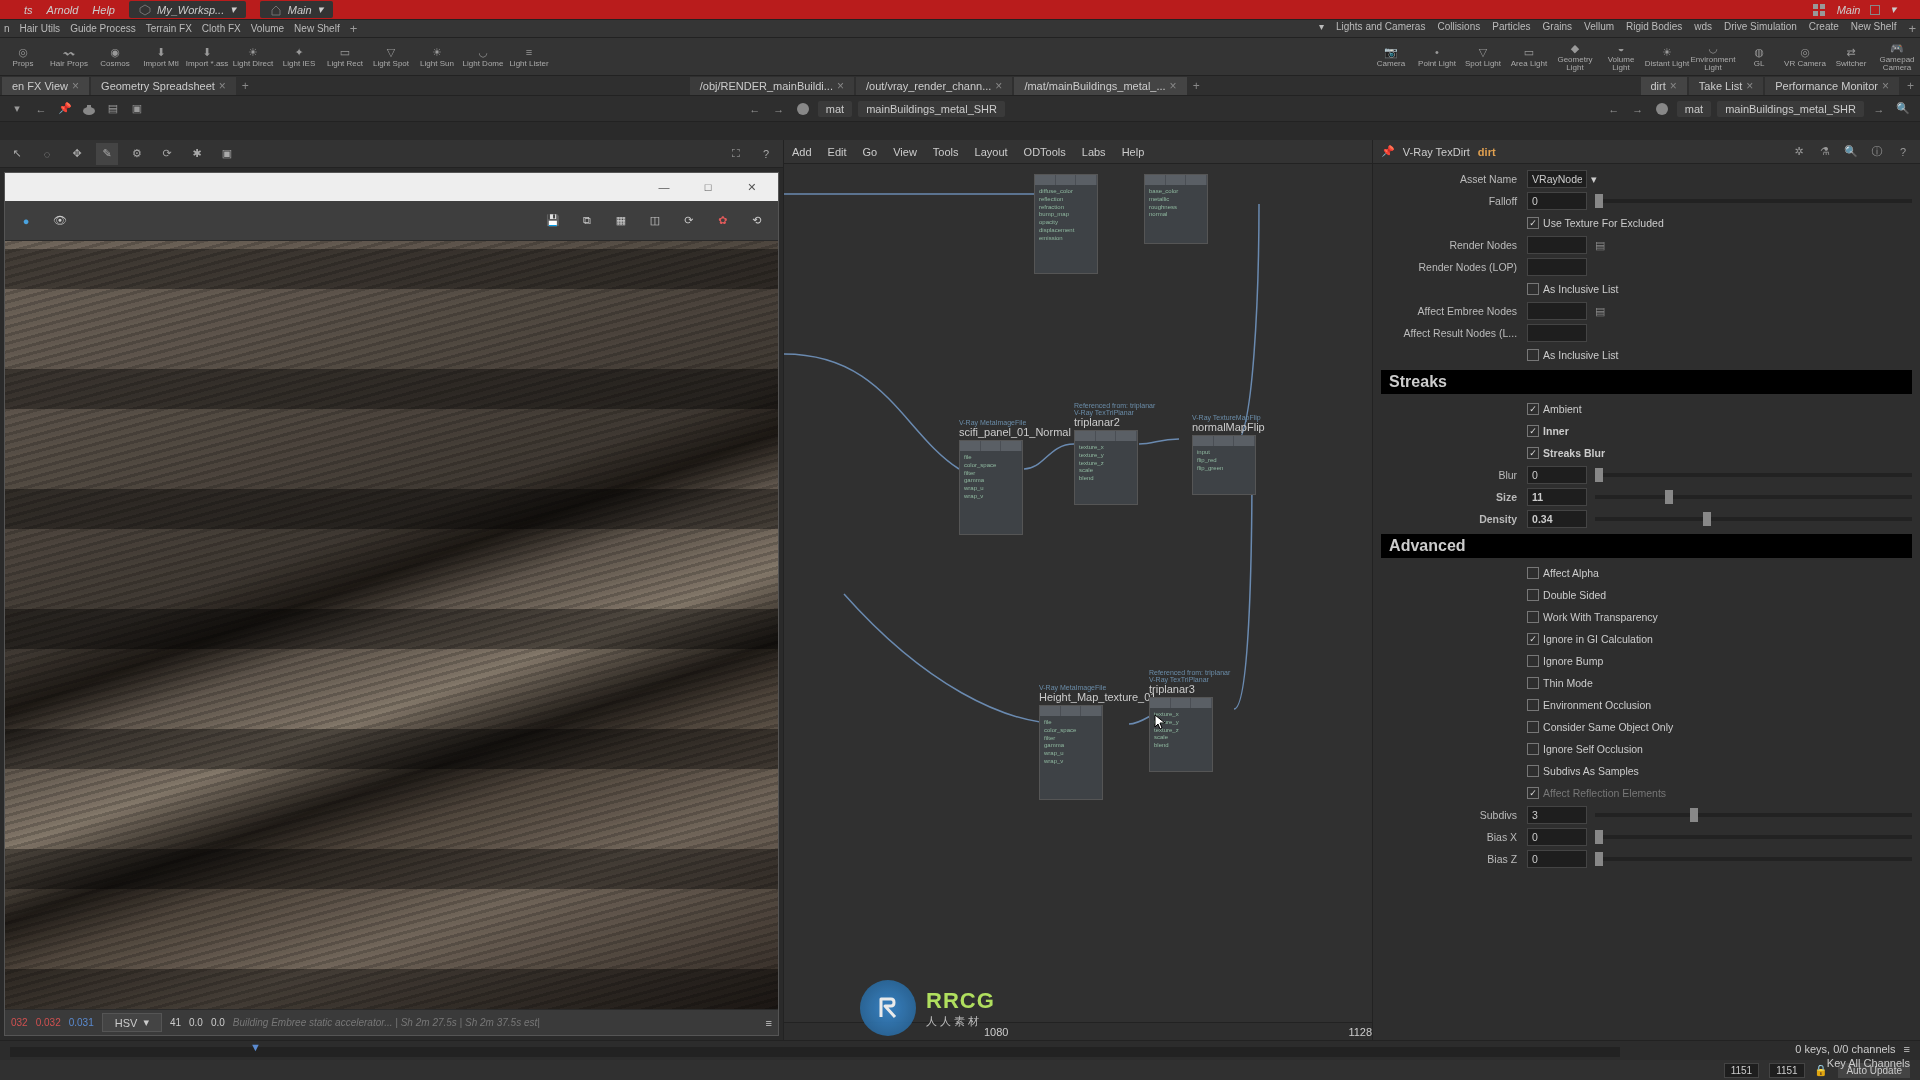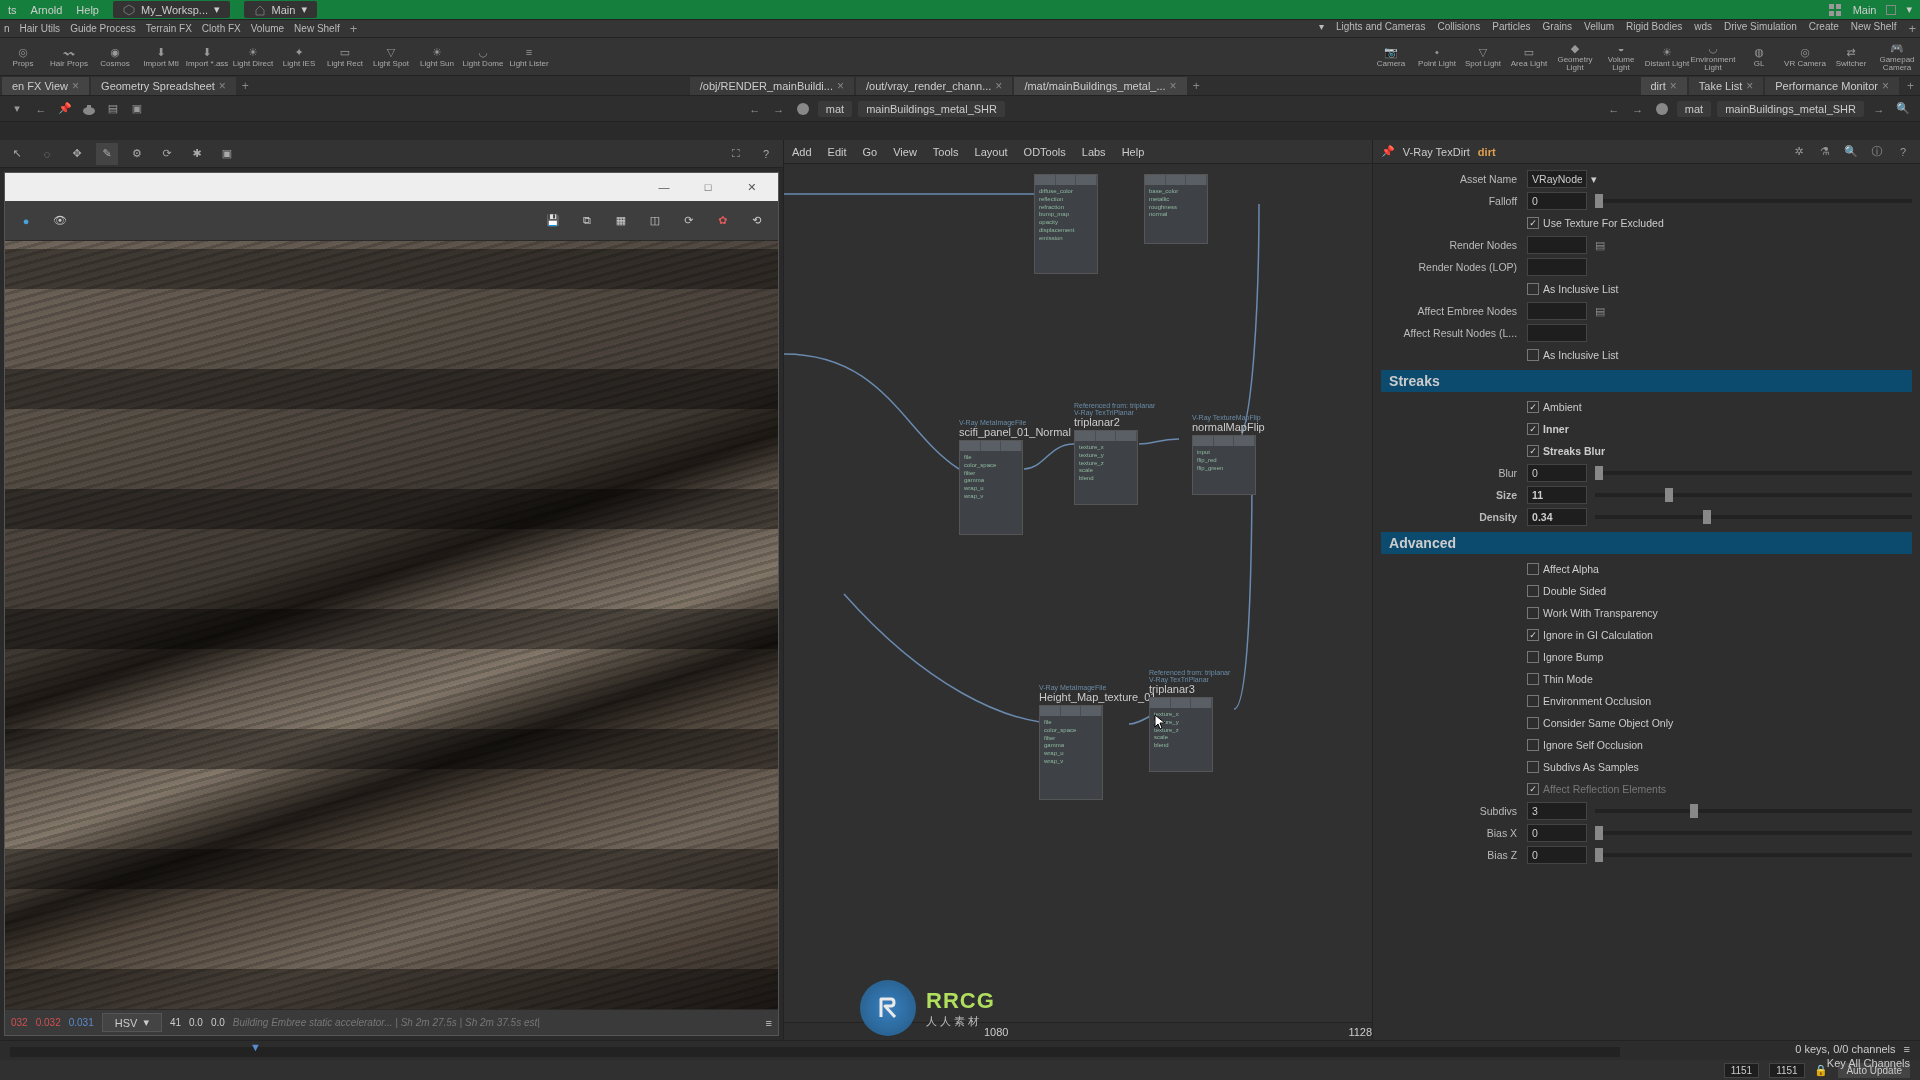--- a/index.html
+++ b/index.html
@@ -1,19 +1,19 @@
 <!DOCTYPE html>
 <html><head>
 <meta charset="utf-8">
 <style>
 * { margin:0; padding:0; box-sizing:border-box; font-family:Arial,sans-serif; font-size:11px; color:#ccc; user-select:none; }
 body { background:#2a2a2a; width:1920px; height:1080px; overflow:hidden; position:relative; }
 
 
-.menubar { height:20px; background:#15803d; display:flex; align-items:center; padding:0 8px; gap:14px; border-bottom:1px solid #222; }
+.menubar { height:20px; background:#b91c1c; display:flex; align-items:center; padding:0 24px; gap:14px; border-bottom:1px solid #222;font-style:italic; }
 .menubar span { cursor:pointer; }
 .menubar .tabslot { display:flex; align-items:center; gap:6px; background:#333; padding:2px 10px; border-radius:2px; }
 .menubar .tabslot svg { opacity:.6; }
 .menubar .right { margin-left:auto; display:flex; align-items:center; gap:10px; }
 
 
 .shelves { height:18px; background:#353535; display:flex; align-items:center; padding:0 4px; gap:10px; border-bottom:1px solid #222; }
 .shelves span { font-size:10px; color:#bbb; cursor:pointer; }
 .shelves .divider { margin-left:auto; display:flex; gap:12px; }
 .shelves .plus { font-size:13px; color:#999; }
@@ -100,21 +100,21 @@
 .parambody { flex:1; overflow-y:auto; padding:4px 8px; }
 .prow { display:flex; align-items:center; min-height:22px; gap:6px; }
 .prow .plabel { width:140px; text-align:right; font-size:10.5px; color:#bbb; padding-right:4px; }
 .prow .pfield { flex:1; display:flex; align-items:center; gap:4px; }
 .prow input[type=text] { background:#1e1e1e; border:1px solid #444; color:#ccc; padding:2px 4px; font-size:10.5px; width:60px; }
 .prow .wide { width:260px; }
 .prow .check { width:12px; height:12px; border:1px solid #777; display:inline-flex; align-items:center; justify-content:center; font-size:9px; color:#ddd; cursor:pointer; }
 .prow .slider { flex:1; height:4px; background:#222; position:relative; margin-left:4px; }
 .prow .slider .thumb { position:absolute; width:8px; height:14px; background:#888; top:-5px; cursor:pointer; }
 .prow .endbtn { width:18px; height:18px; display:flex; align-items:center; justify-content:center; color:#888; cursor:pointer; }
-.sectionhdr { background:#0c4a6e; padding:3px 8px; font-weight:bold; font-size:14px; margin:4px 0; cursor:pointer; }
+.sectionhdr { background:#000000; padding:3px 8px; font-weight:bold; font-size:16px; margin:4px 0; cursor:pointer; }
 .prow.dim .plabel, .prow.dim .check + span { color:#777; }
 .prow .cblabel { font-size:10.5px; }
 
 
 .bottombar { position:absolute; left:0; right:0; bottom:0; height:40px; background:#2c2c2c; border-top:1px solid #222; display:flex; flex-direction:column; }
 .timeline { flex:1; position:relative; background:#2c2c2c; }
 .timeline .track { position:absolute; left:10px; right:300px; top:6px; height:10px; background:#222; }
 .timeline .caret { position:absolute; top:0; width:10px; height:14px; color:#5a8ad0; }
 .tlfoot { height:20px; display:flex; align-items:center; padding:0 10px; gap:10px; background:#303030; }
 .tlfoot .spacer { flex:1; }

